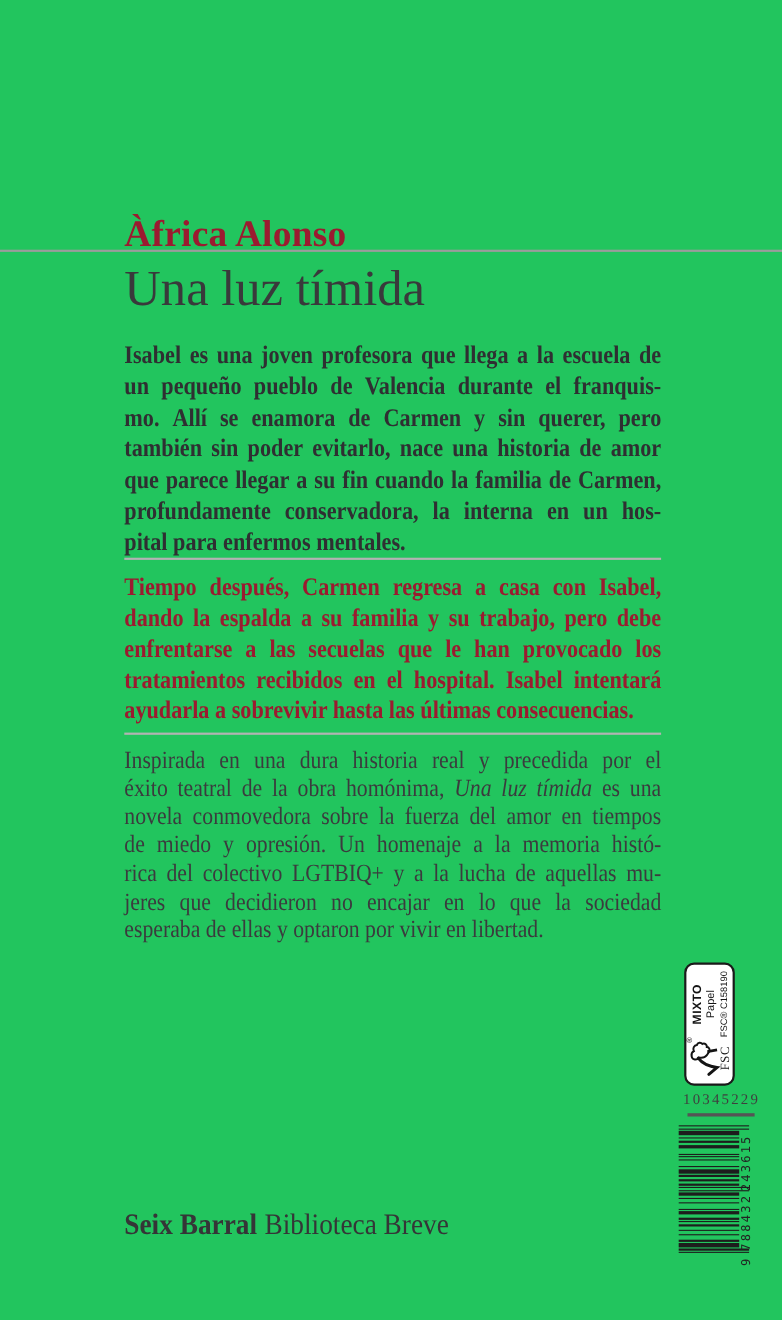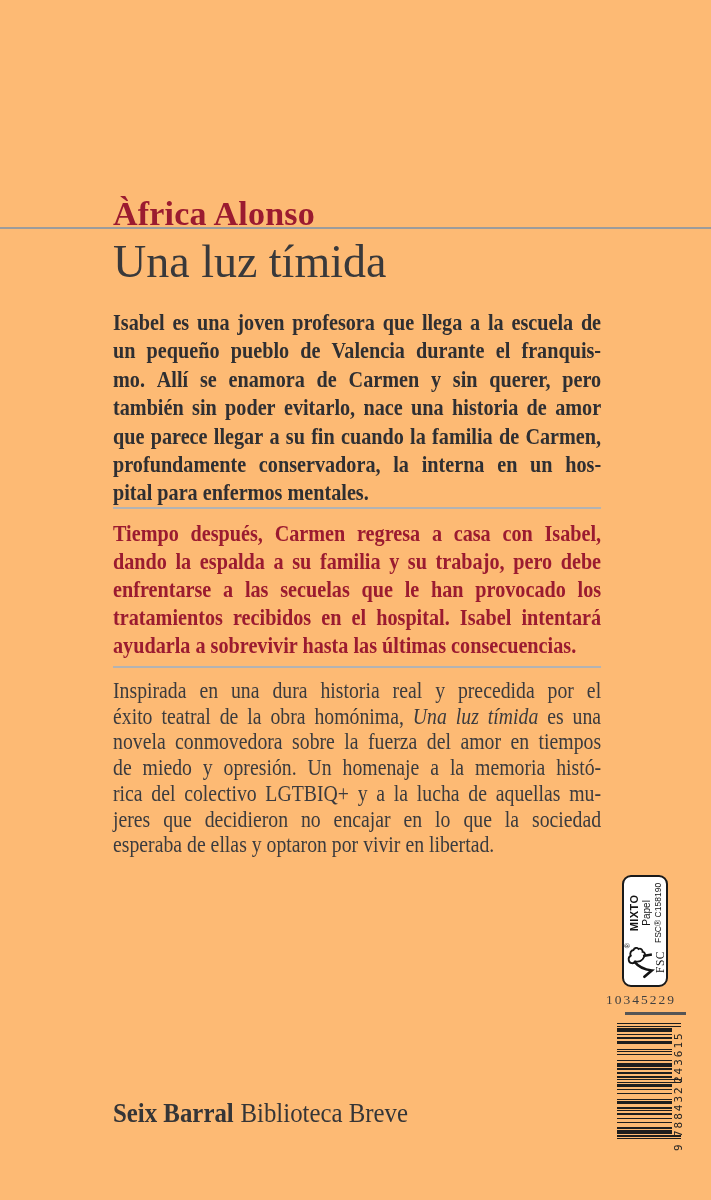--- a/index.html
+++ b/index.html
@@ -1,17 +1,17 @@
 <!DOCTYPE html>
 <html><head>
 <meta charset="utf-8">
 <style>
   html,body{margin:0;padding:0;background:#ffffff;}
   .page{
-    position:relative;width:711px;height:1200px;background:#fdba74;overflow:hidden;
+    position:relative;width:711px;height:1200px;background:#22c55e;overflow:hidden;
     font-family:"Liberation Serif","DejaVu Serif",serif;color:#333;
   }
   
   .author{
     position:absolute;left:113px;top:197px;font-size:34px;font-weight:700;
     line-height:1;letter-spacing:0.2px;z-index:2;
   }
   .rule-full{position:absolute;left:0;top:227px;width:711px;height:2px;background:#9c9c9c;z-index:1;}
   .book-title{
     position:absolute;left:113px;top:239px;font-size:46px;font-weight:400;
@@ -43,21 +43,21 @@
   .fsc-reg{position:absolute;right:0;top:-2px;font-family:"Liberation Sans",sans-serif;font-size:7px;color:#141414;}
   .fsc-brand{position:absolute;left:2px;bottom:-2px;width:30px;text-align:center;
     font-family:"Liberation Serif",serif;font-size:11.5px;font-weight:400;color:#141414;letter-spacing:0.5px;}
   .fsc-text{flex:1;display:flex;flex-direction:column;align-items:center;gap:1px;
     font-family:"Liberation Sans","DejaVu Sans",sans-serif;color:#141414;}
   .fsc-mixto{font-size:11px;font-weight:700;letter-spacing:0.4px;}
   .fsc-papel{font-size:10px;}
   .fsc-code{font-size:8.5px;white-space:nowrap;}
   
   .print-code{
-    position:absolute;left:606px;top:992px;width:100px;
+    position:absolute;left:606px;top:992px;width:100px;text-align:center;
     font-family:"Liberation Serif",serif;font-size:13.5px;letter-spacing:2px;color:#3f3f3f;
   }
   .rule-short{position:absolute;left:625px;top:1012px;width:61px;height:2.5px;background:#555;}
   
   .barcode{position:absolute;left:587px;top:1051px;width:130px;height:70px;transform:rotate(-90deg);}
   .bars{position:absolute;left:12px;top:0;width:116px;height:64px;display:flex;align-items:flex-start;}
   .bars i{display:block;height:55px;}
   .bars i.b{background:#1d1d1d;}
   .bars i.b.tall{height:64px;}
   .bc-digits{position:absolute;left:0;top:55px;width:130px;height:14px;

